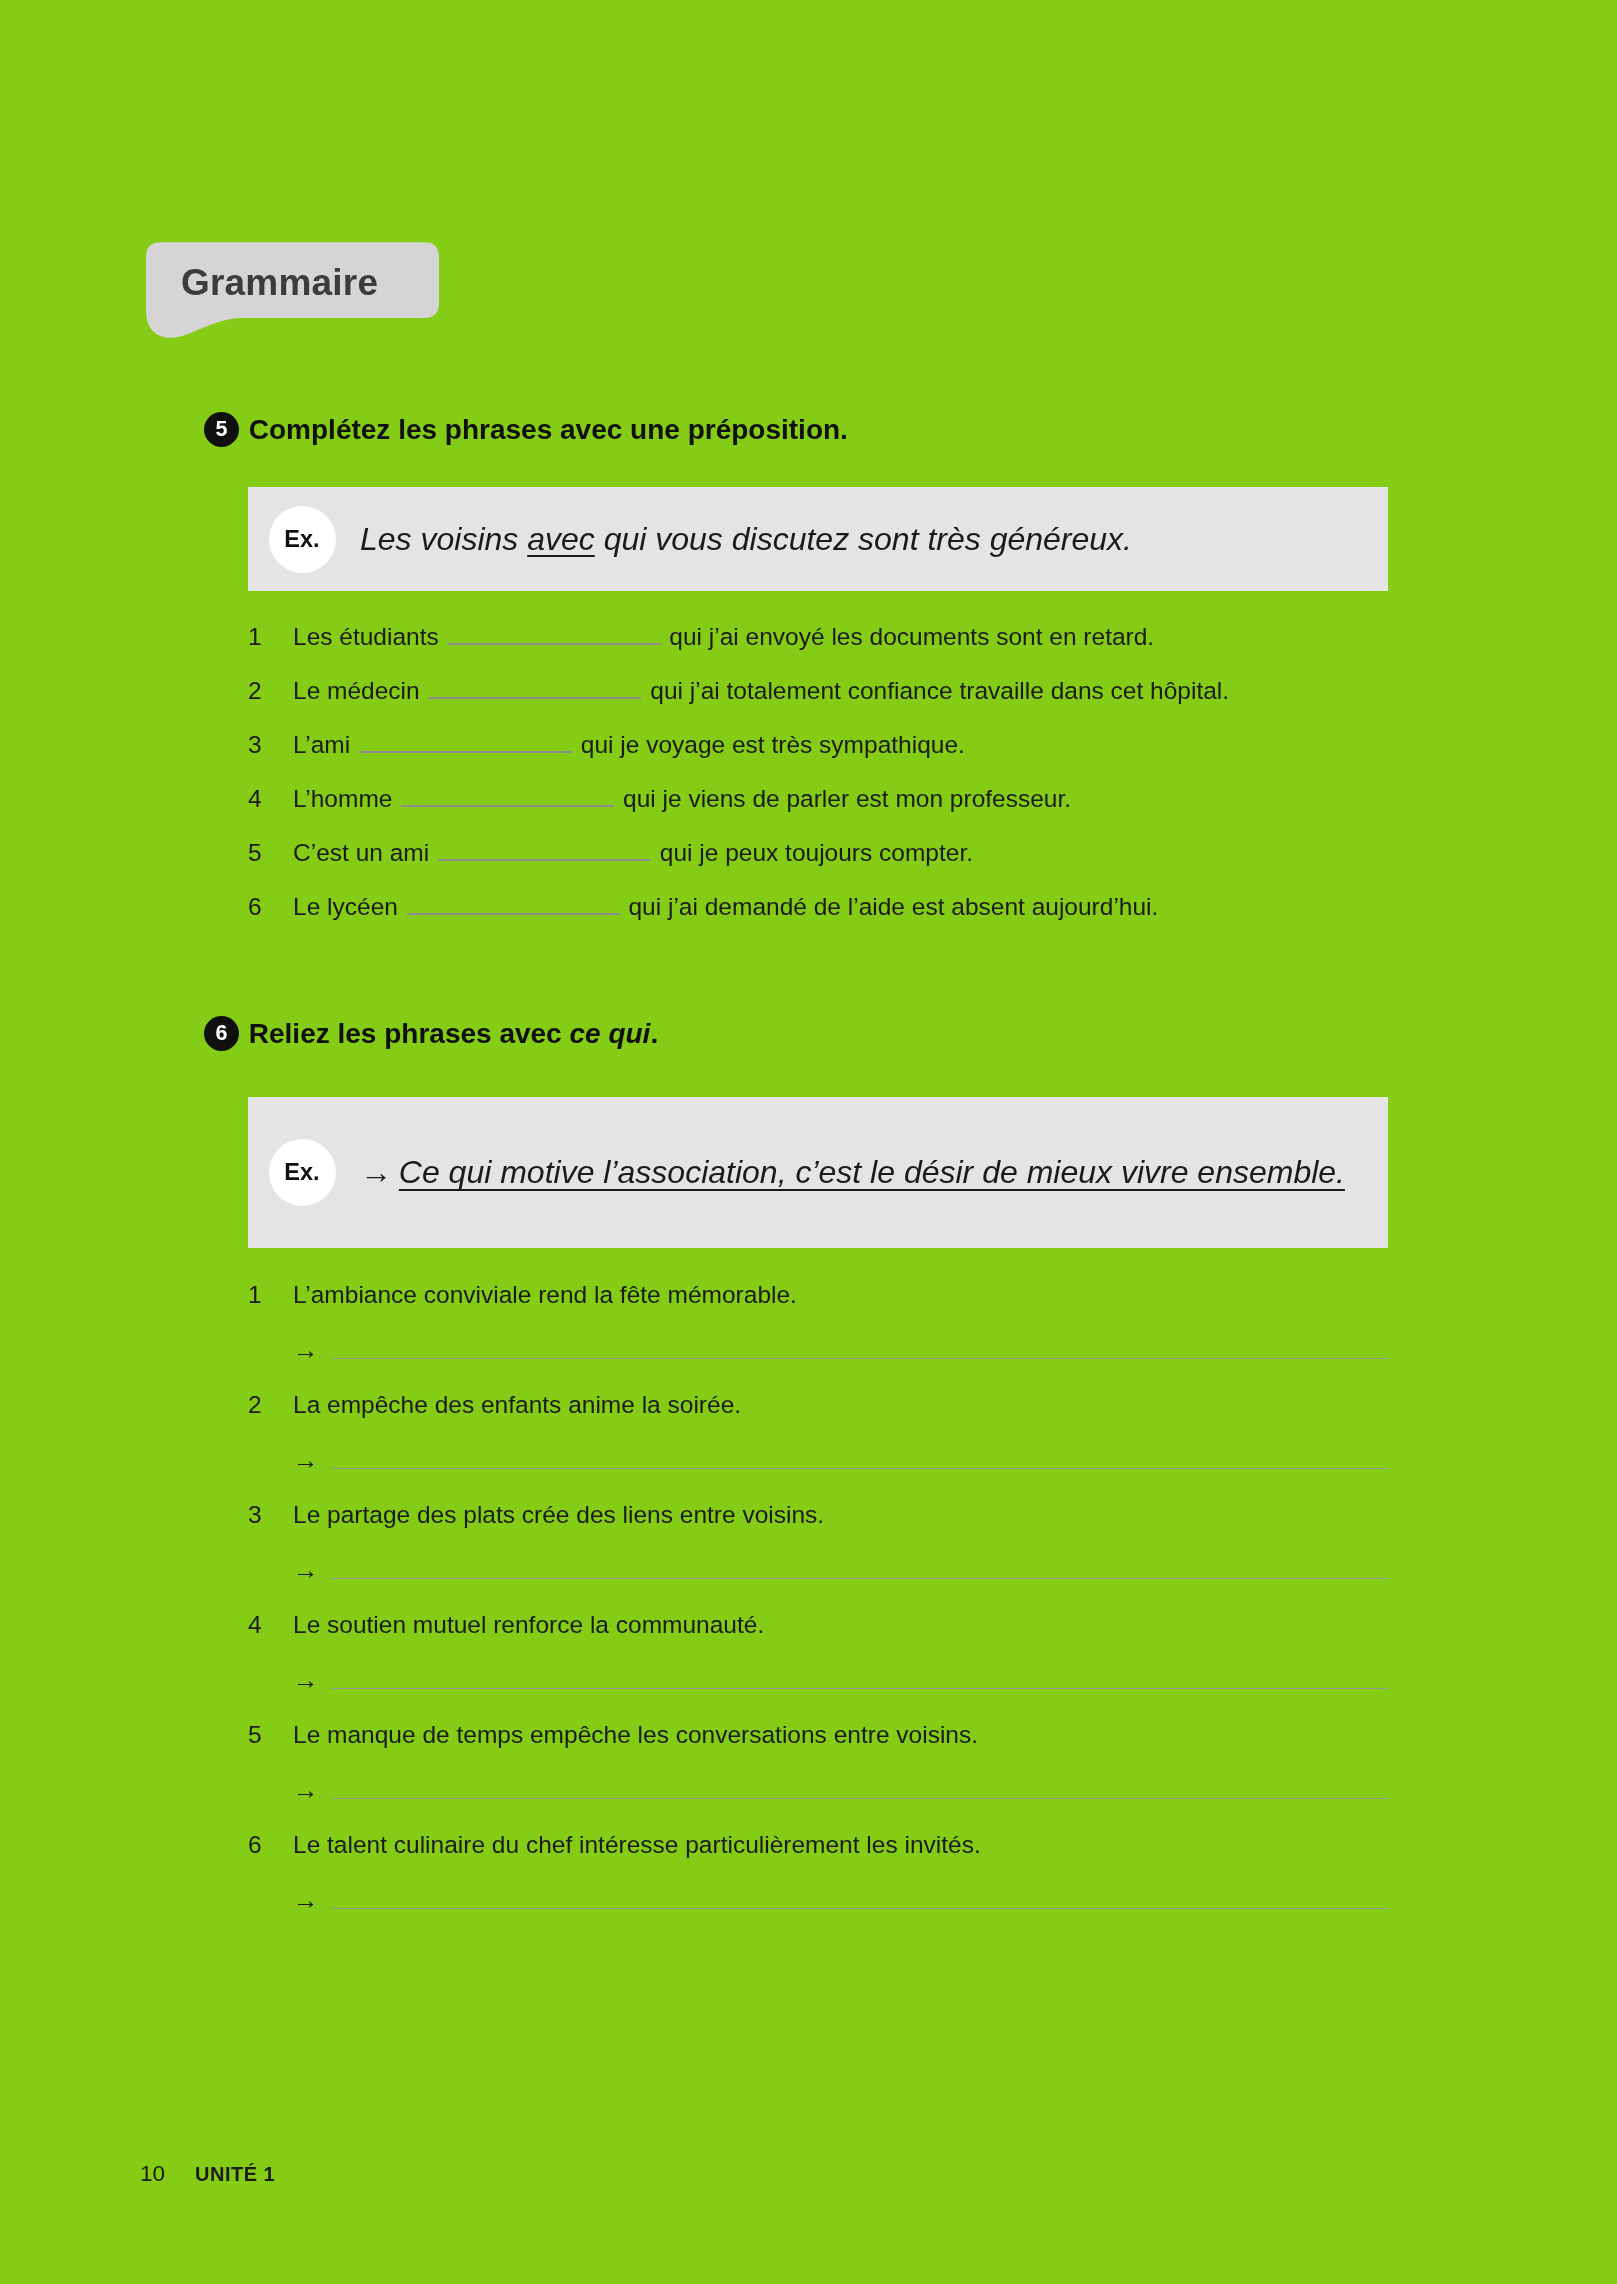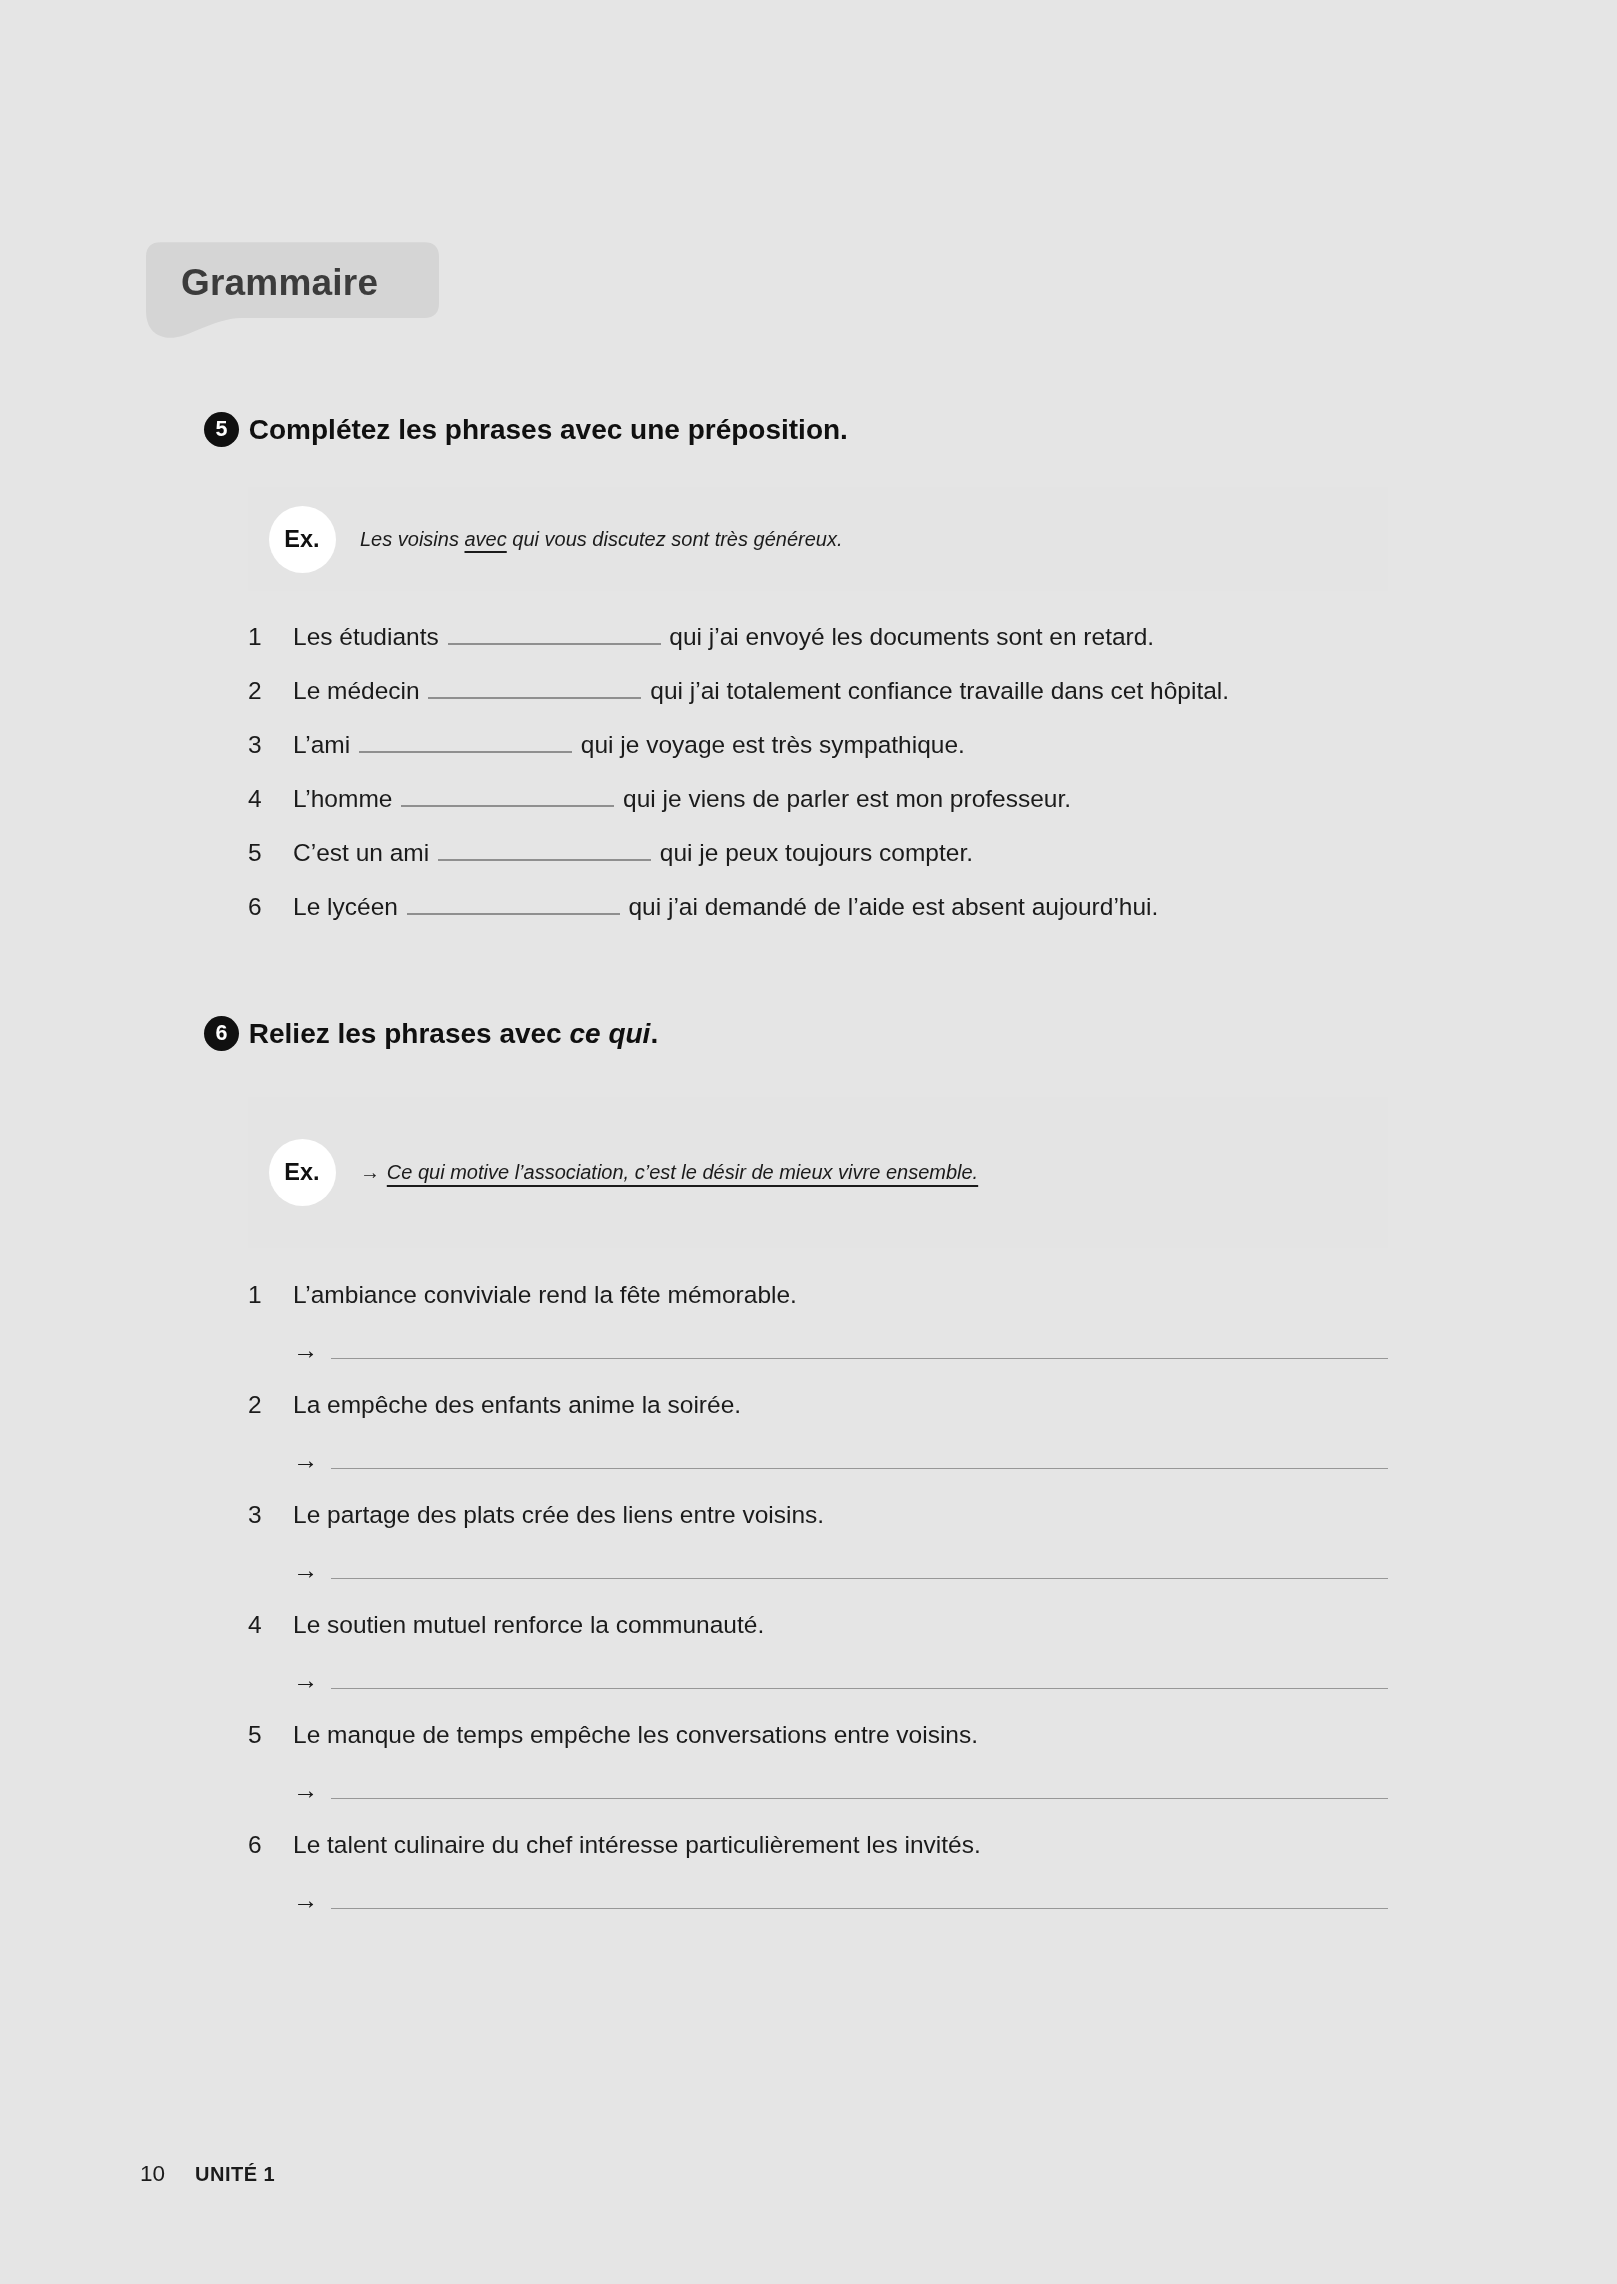--- a/index.html
+++ b/index.html
@@ -4,21 +4,21 @@
 <style>
   * { margin: 0; padding: 0; box-sizing: border-box; }
   html, body { background: #ffffff; }
   body {
     width: 1617px; height: 2284px;
     position: relative;
     font-family: "Liberation Sans", "DejaVu Sans", sans-serif;
     color: #1b1b1b;
     overflow: hidden;
   }
-  .page { position: absolute; inset: 0; background: #e5e5e5; }
+  .page { position: absolute; inset: 0; background: #84cc16; }
 
   
   .grammaire-tab { position: absolute; left: 146px; top: 242px; width: 293px; height: 103px; }
   .grammaire-tab svg { position: absolute; left: 0; top: 0; width: 293px; height: 103px; }
   .grammaire-title {
     position: absolute; left: 35px; top: 19.6px;
     font-size: 37px; font-weight: bold; color: #3c3c3c; letter-spacing: 0.2px;
   }
 
   
@@ -43,21 +43,21 @@
   }
   .box5 { top: 487px; height: 104px; }
   .box6 { top: 1097px; height: 151px; }
   .ex-circle {
     width: 67px; height: 67px; border-radius: 50%;
     background: #ffffff; color: #101010;
     font-weight: bold; font-size: 23.5px;
     display: flex; align-items: center; justify-content: center;
     margin-left: 20.5px; flex: 0 0 auto;
   }
-  .example-body { margin-left: 24.5px; font-style: italic; font-size: 20px; color: #1b1b1b; }
+  .example-body { margin-left: 24.5px; font-style: italic; font-size: 32px; color: #1b1b1b; }
   .example-line { line-height: 1.45; }
   .box6 .example-line + .example-line { margin-top: 9px; }
   .u-word { text-decoration: underline; text-underline-offset: 4.9px; text-decoration-thickness: 1.5px; }
   .u-sentence { text-decoration: underline; text-underline-offset: 5.9px; text-decoration-thickness: 1.5px; }
   .ex-arrow { font-style: normal; margin-right: 6.8px; }
 
   
   .items5 { position: absolute; left: 248px; top: 610px; width: 1144px; list-style: none; }
   .item5 { height: 54px; display: flex; align-items: center; font-size: 24.5px; }
   .item5 .num { width: 45px; flex: 0 0 auto; }

